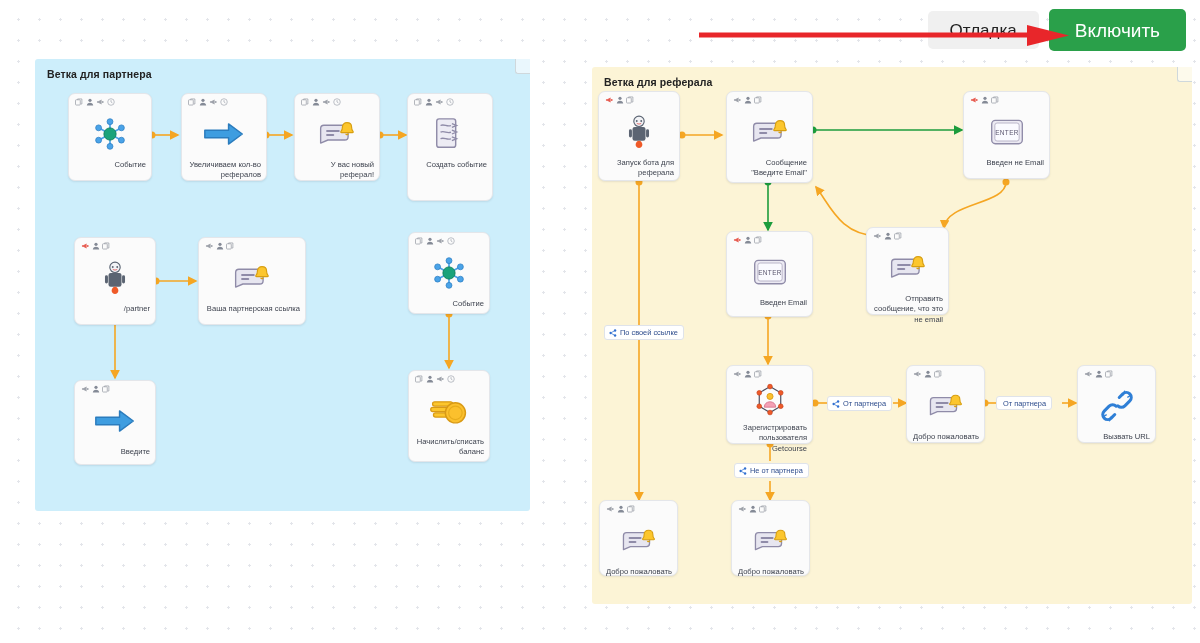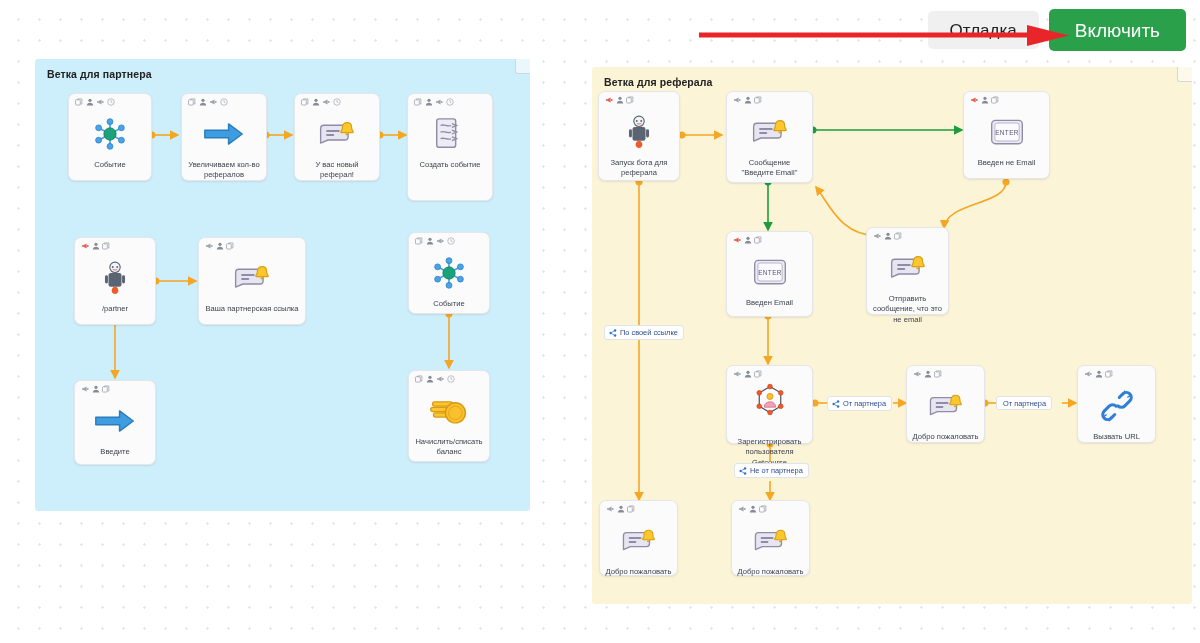--- a/index.html
+++ b/index.html
@@ -134,21 +134,21 @@
     flex: 0 0 auto;
     margin-top: 20px;
     height: 40px;
     display: flex;
     align-items: center;
     justify-content: center;
   }
   .node-label {
     font-size: 7.6px;
     color: #3a3f4b;
-    text-align: center;
+    text-align: right;
     line-height: 1.35;
     padding: 0 5px;
     margin-top: 6px;
     width: 100%;
   }
 
   
   .chip {
     position: absolute;
     background: #ffffff;
@@ -687,21 +687,21 @@
         <g fill="#ef5a28" stroke="#c9401a" stroke-width="0.8">
           <circle cx="19" cy="4" r="2.6"></circle>
             <circle cx="31" cy="11" r="2.6"></circle>
             <circle cx="31" cy="26" r="2.6"></circle>
           <circle cx="19" cy="33" r="2.6"></circle>
             <circle cx="7" cy="26" r="2.6"></circle>
             <circle cx="7" cy="11" r="2.6"></circle>
         </g>
       </svg>
     </div>
-    <div class="node-label" style="margin-top:20px;">Зарегистрировать пользователя Getcourse</div>
+    <div class="node-label" style="margin-top:6px;">Зарегистрировать пользователя Getcourse</div>
   </div>
 
   <div class="node" style="left:906px; top:365px; width:79px; height:78px;">
     <div class="node-head">
       <svg width="8" height="8" viewBox="0 0 10 10">
           <path d="M1.2 4.2h1.6L7 2v6L2.8 5.8H1.2z" fill="#8a8f99"></path>
           <circle cx="8.4" cy="5" r="1.2" fill="#8a8f99"></circle>
         </svg>
       <svg width="8" height="8" viewBox="0 0 10 10">
           <circle cx="5" cy="2.9" r="2" fill="#6b7280"></circle>

